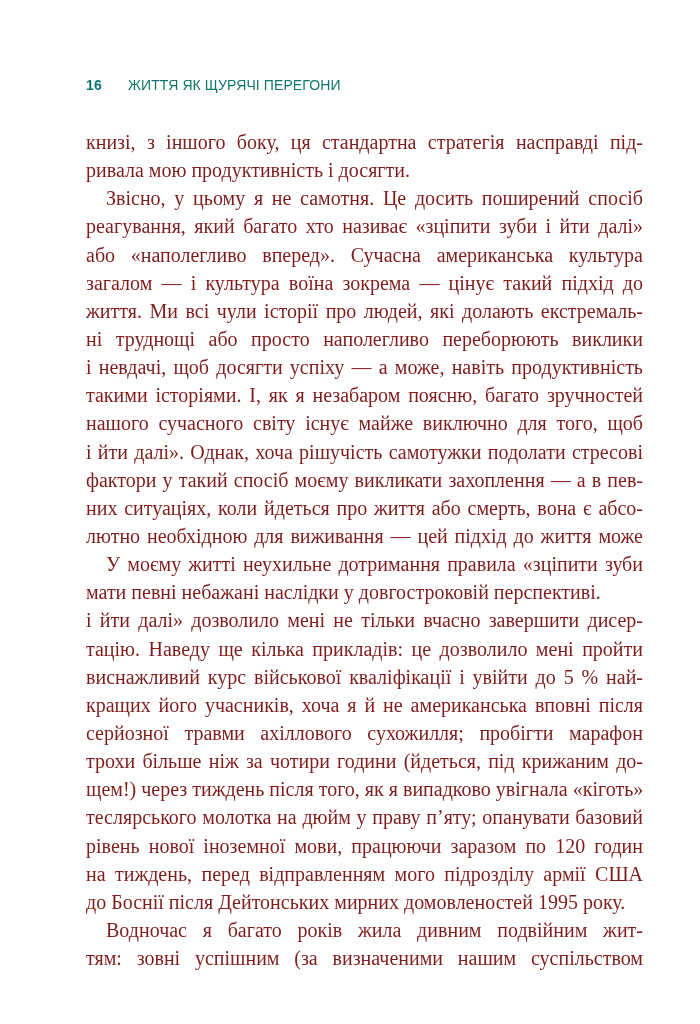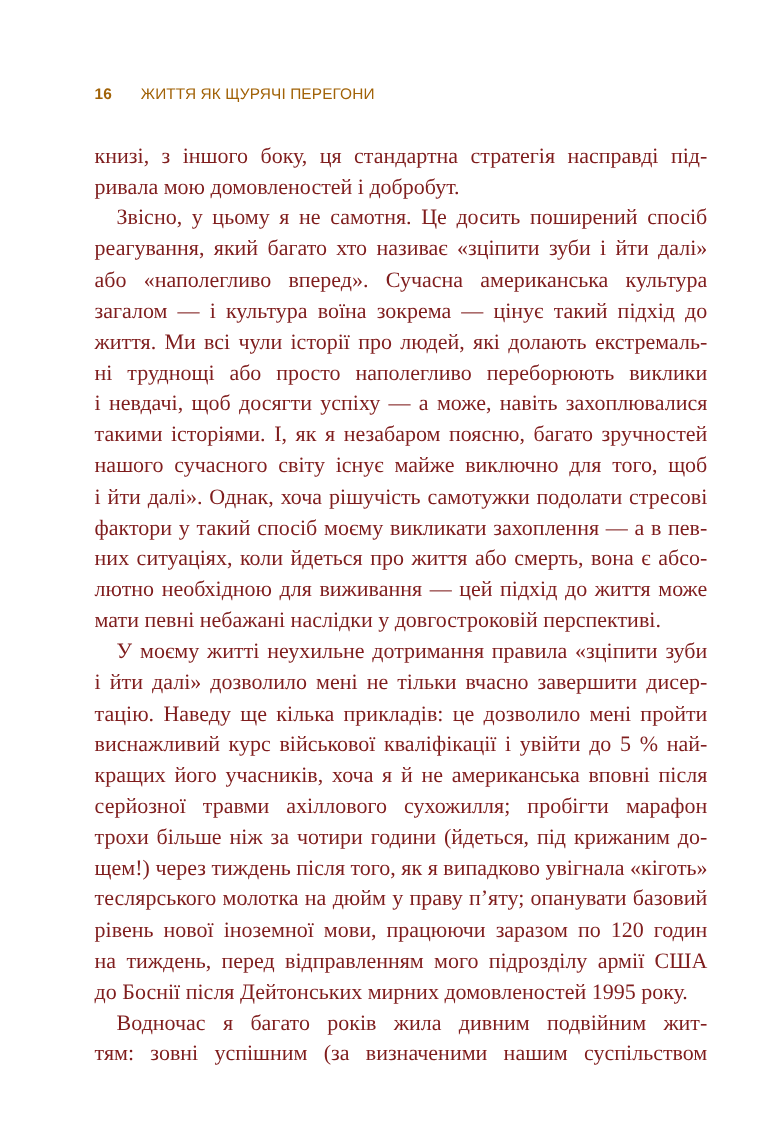--- a/index.html
+++ b/index.html
@@ -13,21 +13,21 @@
       position: relative;
       overflow: hidden;
       color: #2b2b2b;
     }
     .running-head {
       position: absolute;
       left: 86px;
       top: 77px;
       font-family: "Liberation Sans", sans-serif;
       font-size: 14px;
-      color: #a16207;
+      color: #0f766e;
       letter-spacing: 0.1px;
       white-space: nowrap;
     }
     .running-head .page-num {
       font-weight: bold;
       display: inline-block;
       width: 42px;
     }
     .text-block {
       position: absolute;
@@ -58,36 +58,36 @@
   </style>
 </head>
 <body>
 
 <div class="running-head">
   <span class="page-num">16</span><span class="head-title">ЖИТТЯ ЯК ЩУРЯЧІ ПЕРЕГОНИ</span>
 </div>
 
 <div class="text-block" id="text-block">
     <span class="line"><span>книзі, з іншого боку, ця стандартна стратегія насправді під-</span></span>
-    <span class="line last"><span>ривала мою домовленостей і добробут.</span></span>
+    <span class="line last"><span>ривала мою продуктивність і досягти.</span></span>
     <span class="line indent"><span>Звісно, у цьому я не самотня. Це досить поширений спосіб</span></span>
     <span class="line"><span>реагування, який багато хто називає «зціпити зуби і йти далі»</span></span>
     <span class="line"><span>або «наполегливо вперед». Сучасна американська культура</span></span>
     <span class="line"><span>загалом — і культура воїна зокрема — цінує такий підхід до</span></span>
     <span class="line"><span>життя. Ми всі чули історії про людей, які долають екстремаль-</span></span>
     <span class="line"><span>ні труднощі або просто наполегливо переборюють виклики</span></span>
-    <span class="line"><span>і невдачі, щоб досягти успіху — а може, навіть захоплювалися</span></span>
+    <span class="line"><span>і невдачі, щоб досягти успіху — а може, навіть продуктивність</span></span>
     <span class="line"><span>такими історіями. І, як я незабаром поясню, багато зручностей</span></span>
     <span class="line"><span>нашого сучасного світу </span><span class="it">існує майже виключно для того, щоб</span></span>
     <span class="line"><span>і йти далі». Однак, хоча рішучість самотужки подолати стресові</span></span>
     <span class="line"><span>фактори у такий спосіб моєму викликати захоплення — а в пев-</span></span>
     <span class="line"><span>них ситуаціях, коли йдеться про життя або смерть, вона є </span><span class="it">абсо-</span></span>
     <span class="line"><span class="it">лютно необхідною</span><span> для виживання — цей підхід до життя може</span></span>
+    <span class="line indent"><span>У моєму житті неухильне дотримання правила «зціпити зуби</span></span>
     <span class="line last"><span>мати певні небажані наслідки у довгостроковій перспективі.</span></span>
-    <span class="line indent"><span>У моєму житті неухильне дотримання правила «зціпити зуби</span></span>
     <span class="line"><span>і йти далі» дозволило мені не тільки вчасно завершити дисер-</span></span>
     <span class="line"><span>тацію. Наведу ще кілька прикладів: це дозволило мені пройти</span></span>
     <span class="line"><span>виснажливий курс військової кваліфікації і увійти до 5 % най-</span></span>
     <span class="line"><span>кращих його учасників, хоча я й не американська вповні після</span></span>
     <span class="line"><span>серйозної травми ахіллового сухожилля; пробігти марафон</span></span>
     <span class="line"><span>трохи більше ніж за чотири години (йдеться, під крижаним до-</span></span>
     <span class="line"><span>щем!) через тиждень після того, як я випадково увігнала «кіготь»</span></span>
     <span class="line"><span>теслярського молотка на дюйм у праву п’яту; опанувати базовий</span></span>
     <span class="line"><span>рівень нової іноземної мови, працюючи заразом по 120 годин</span></span>
     <span class="line"><span>на тиждень, перед відправленням мого підрозділу армії США</span></span>

